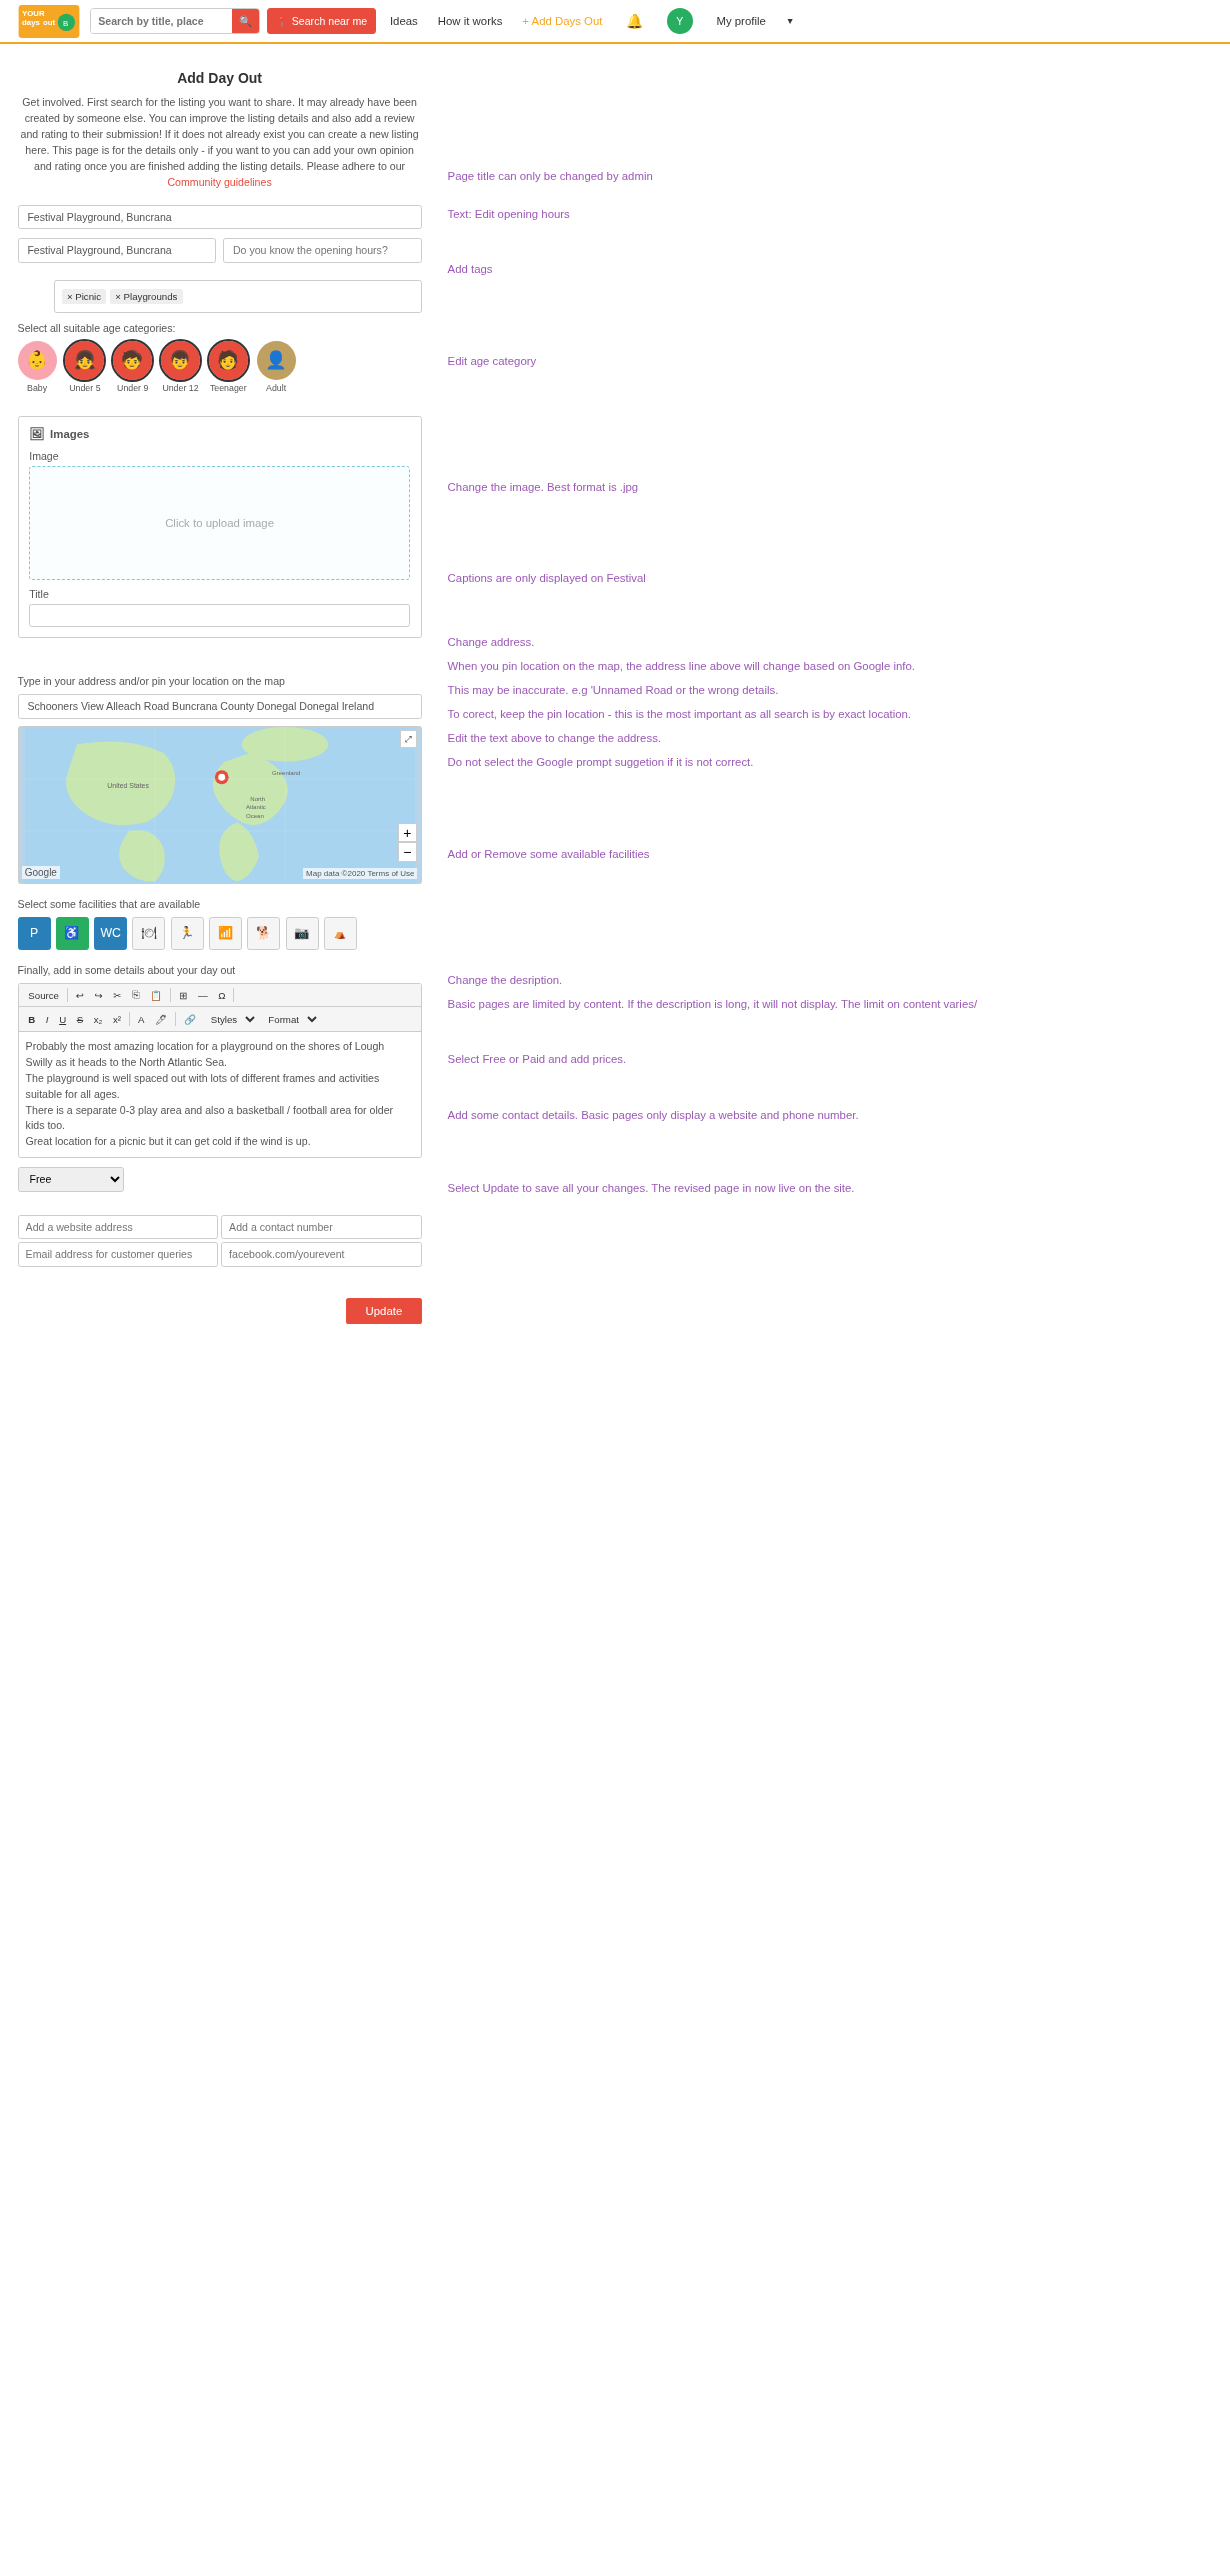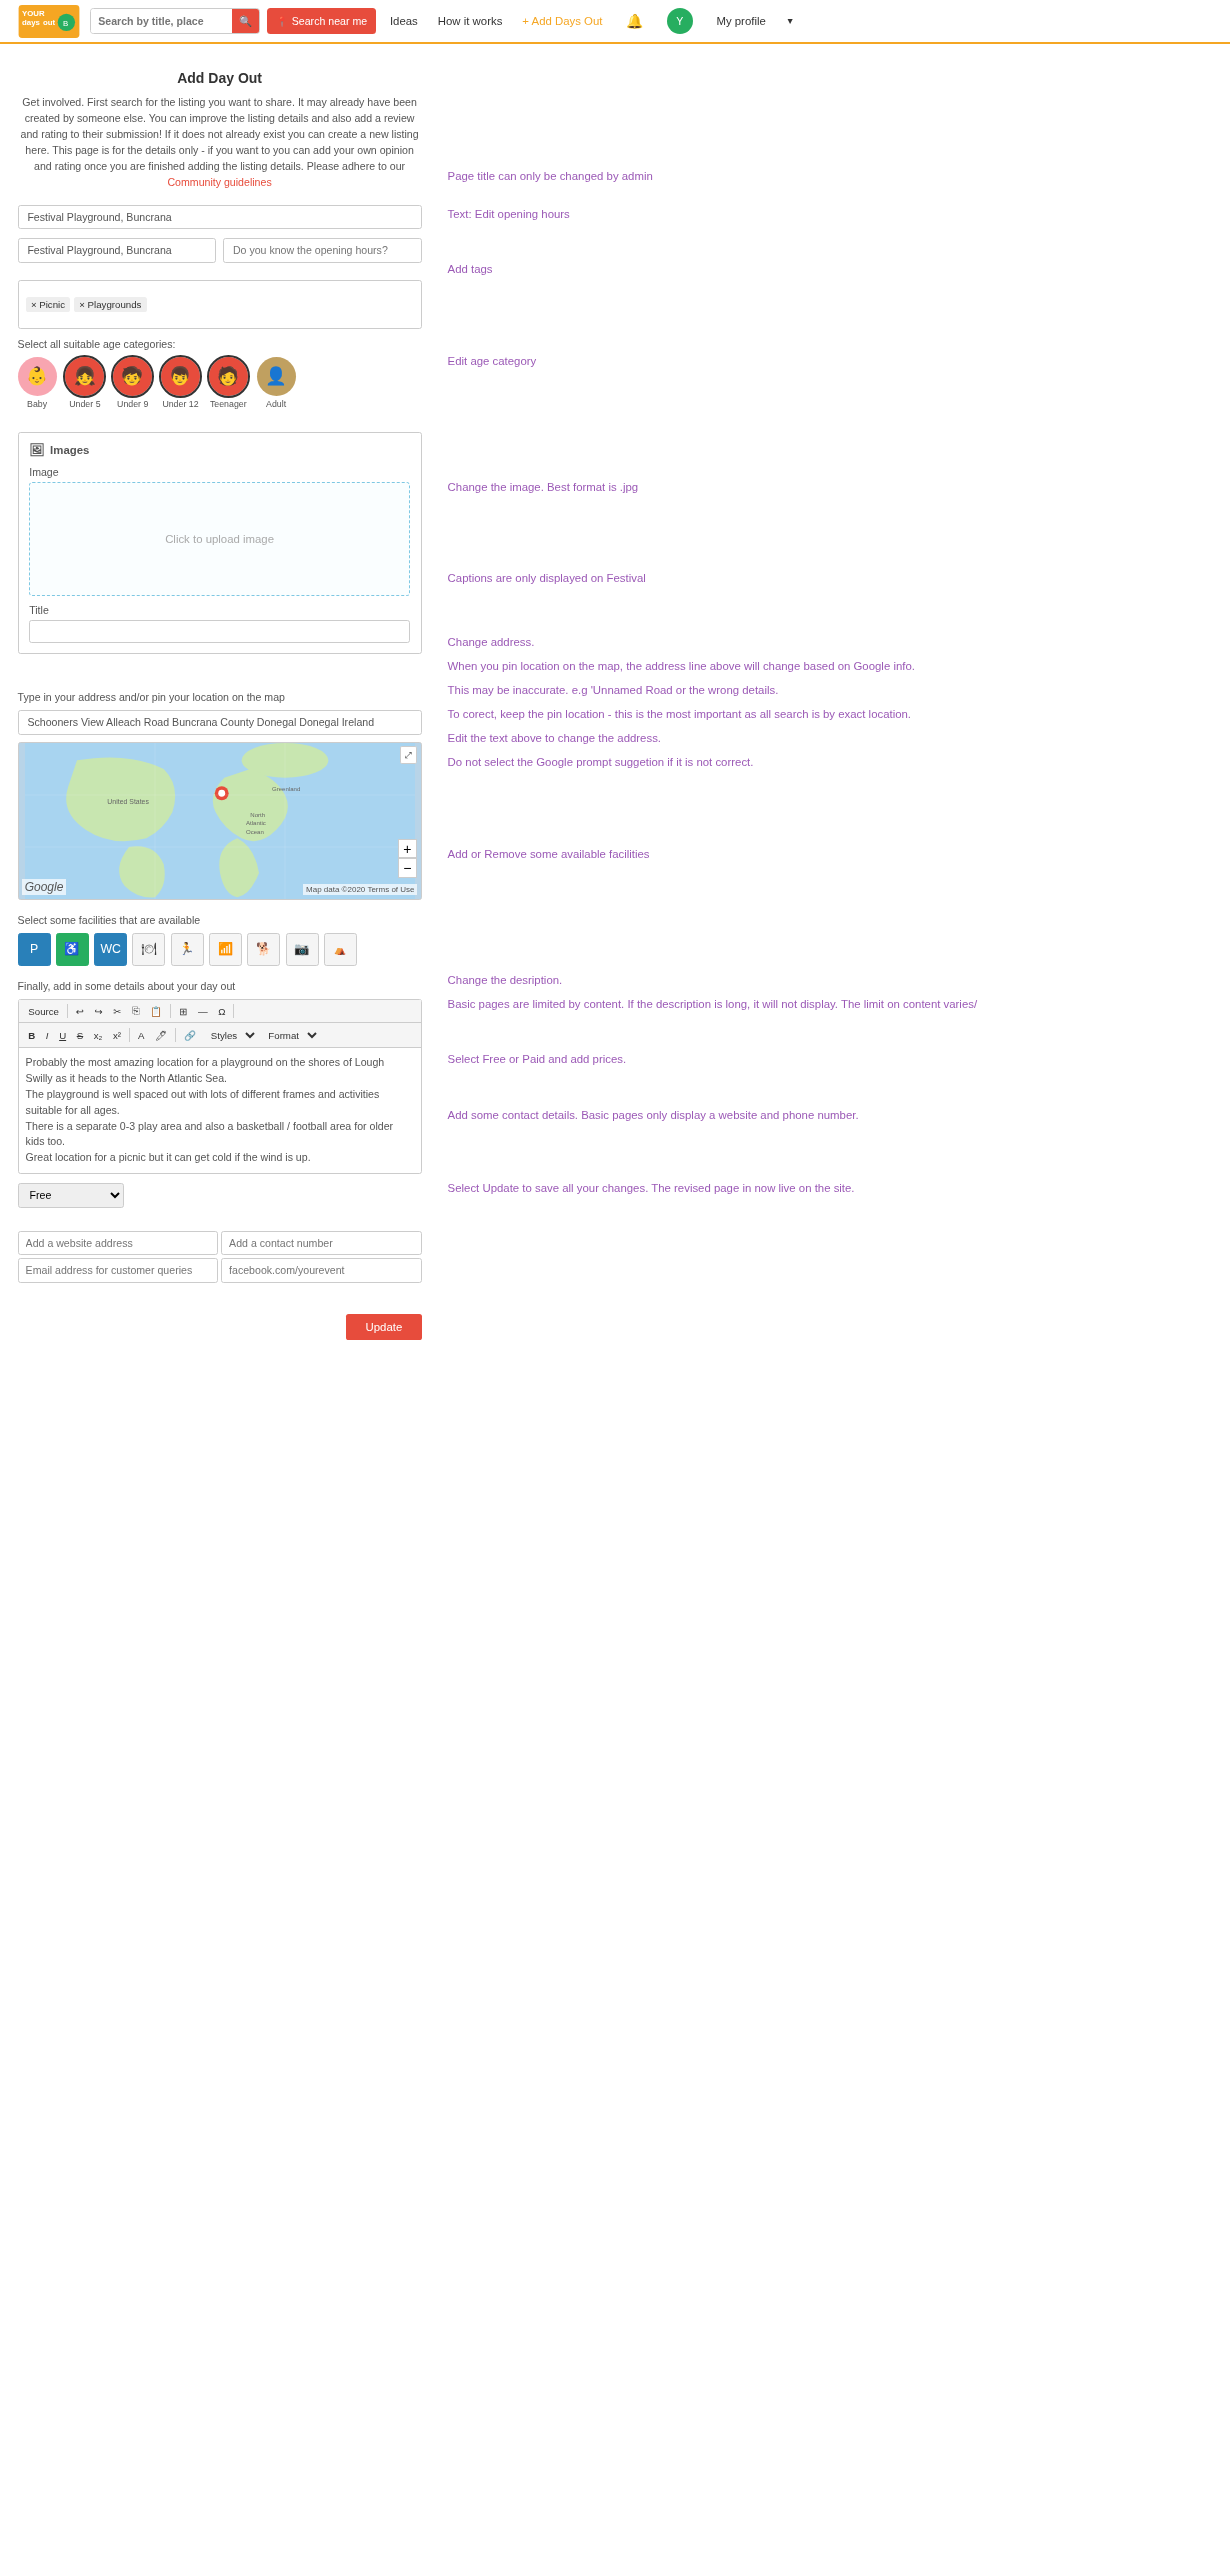--- a/index.html
+++ b/index.html
@@ -148,24 +148,25 @@
     }
     .form-row .form-input { flex: 1; }
 
     
     .tags-container {
       display: flex;
       align-items: center;
       flex-wrap: wrap;
       border: 0.9px solid #ccc;
       border-radius: 2.6px;
-      padding: 16px 7px;
+      padding: 8px 7px;
       min-height: 26px;
       margin-bottom: 8.8px;
       gap: 3.5px;
+      margin-left: 36px;
     }
     .tag {
       display: inline-flex;
       align-items: center;
       background: #eee;
       border-radius: 2.6px;
       padding: 1.8px 5.3px;
       font-size: 9.7px;
     }
 
@@ -429,25 +430,24 @@
       align-items: center;
       justify-content: center;
       font-size: 14px;
       cursor: pointer;
       line-height: 1;
     }
     .map-credit {
       position: absolute;
       bottom: 3.5px;
       left: 3.5px;
-      font-size: 12px;
+      font-size: 10px;
       color: #555;
       background: rgba(255,255,255,0.7);
       padding: 0.9px 2.6px;
-      font-style: italic;
     }
     .map-terms {
       position: absolute;
       bottom: 3.5px;
       right: 3.5px;
       font-size: 8px;
       color: #555;
       background: rgba(255,255,255,0.7);
       padding: 0.9px 2.6px;
     }

